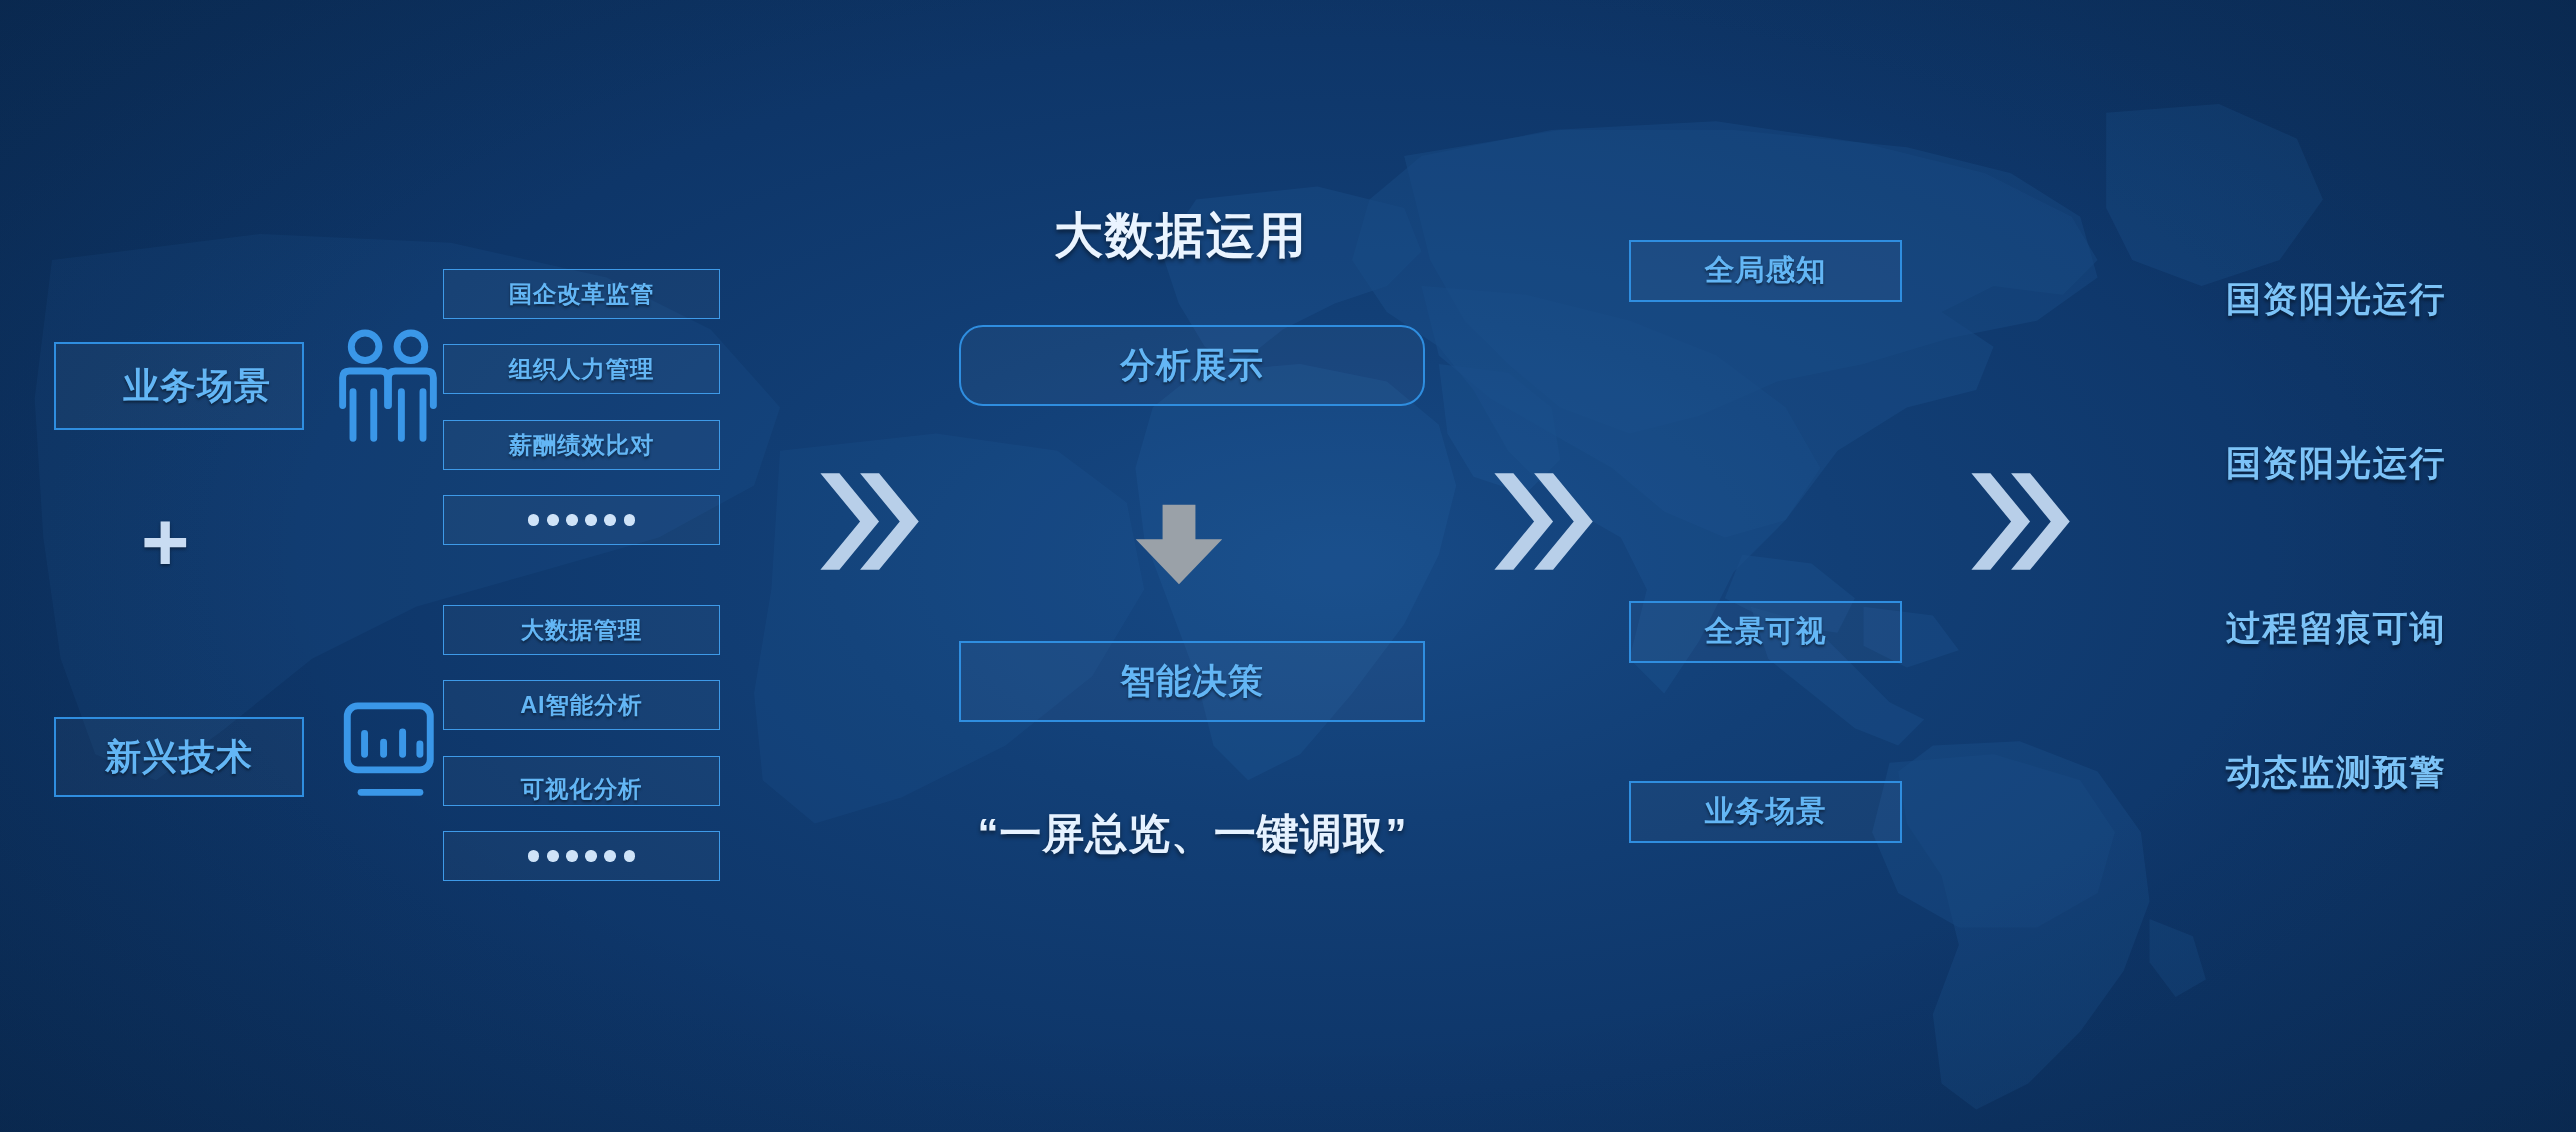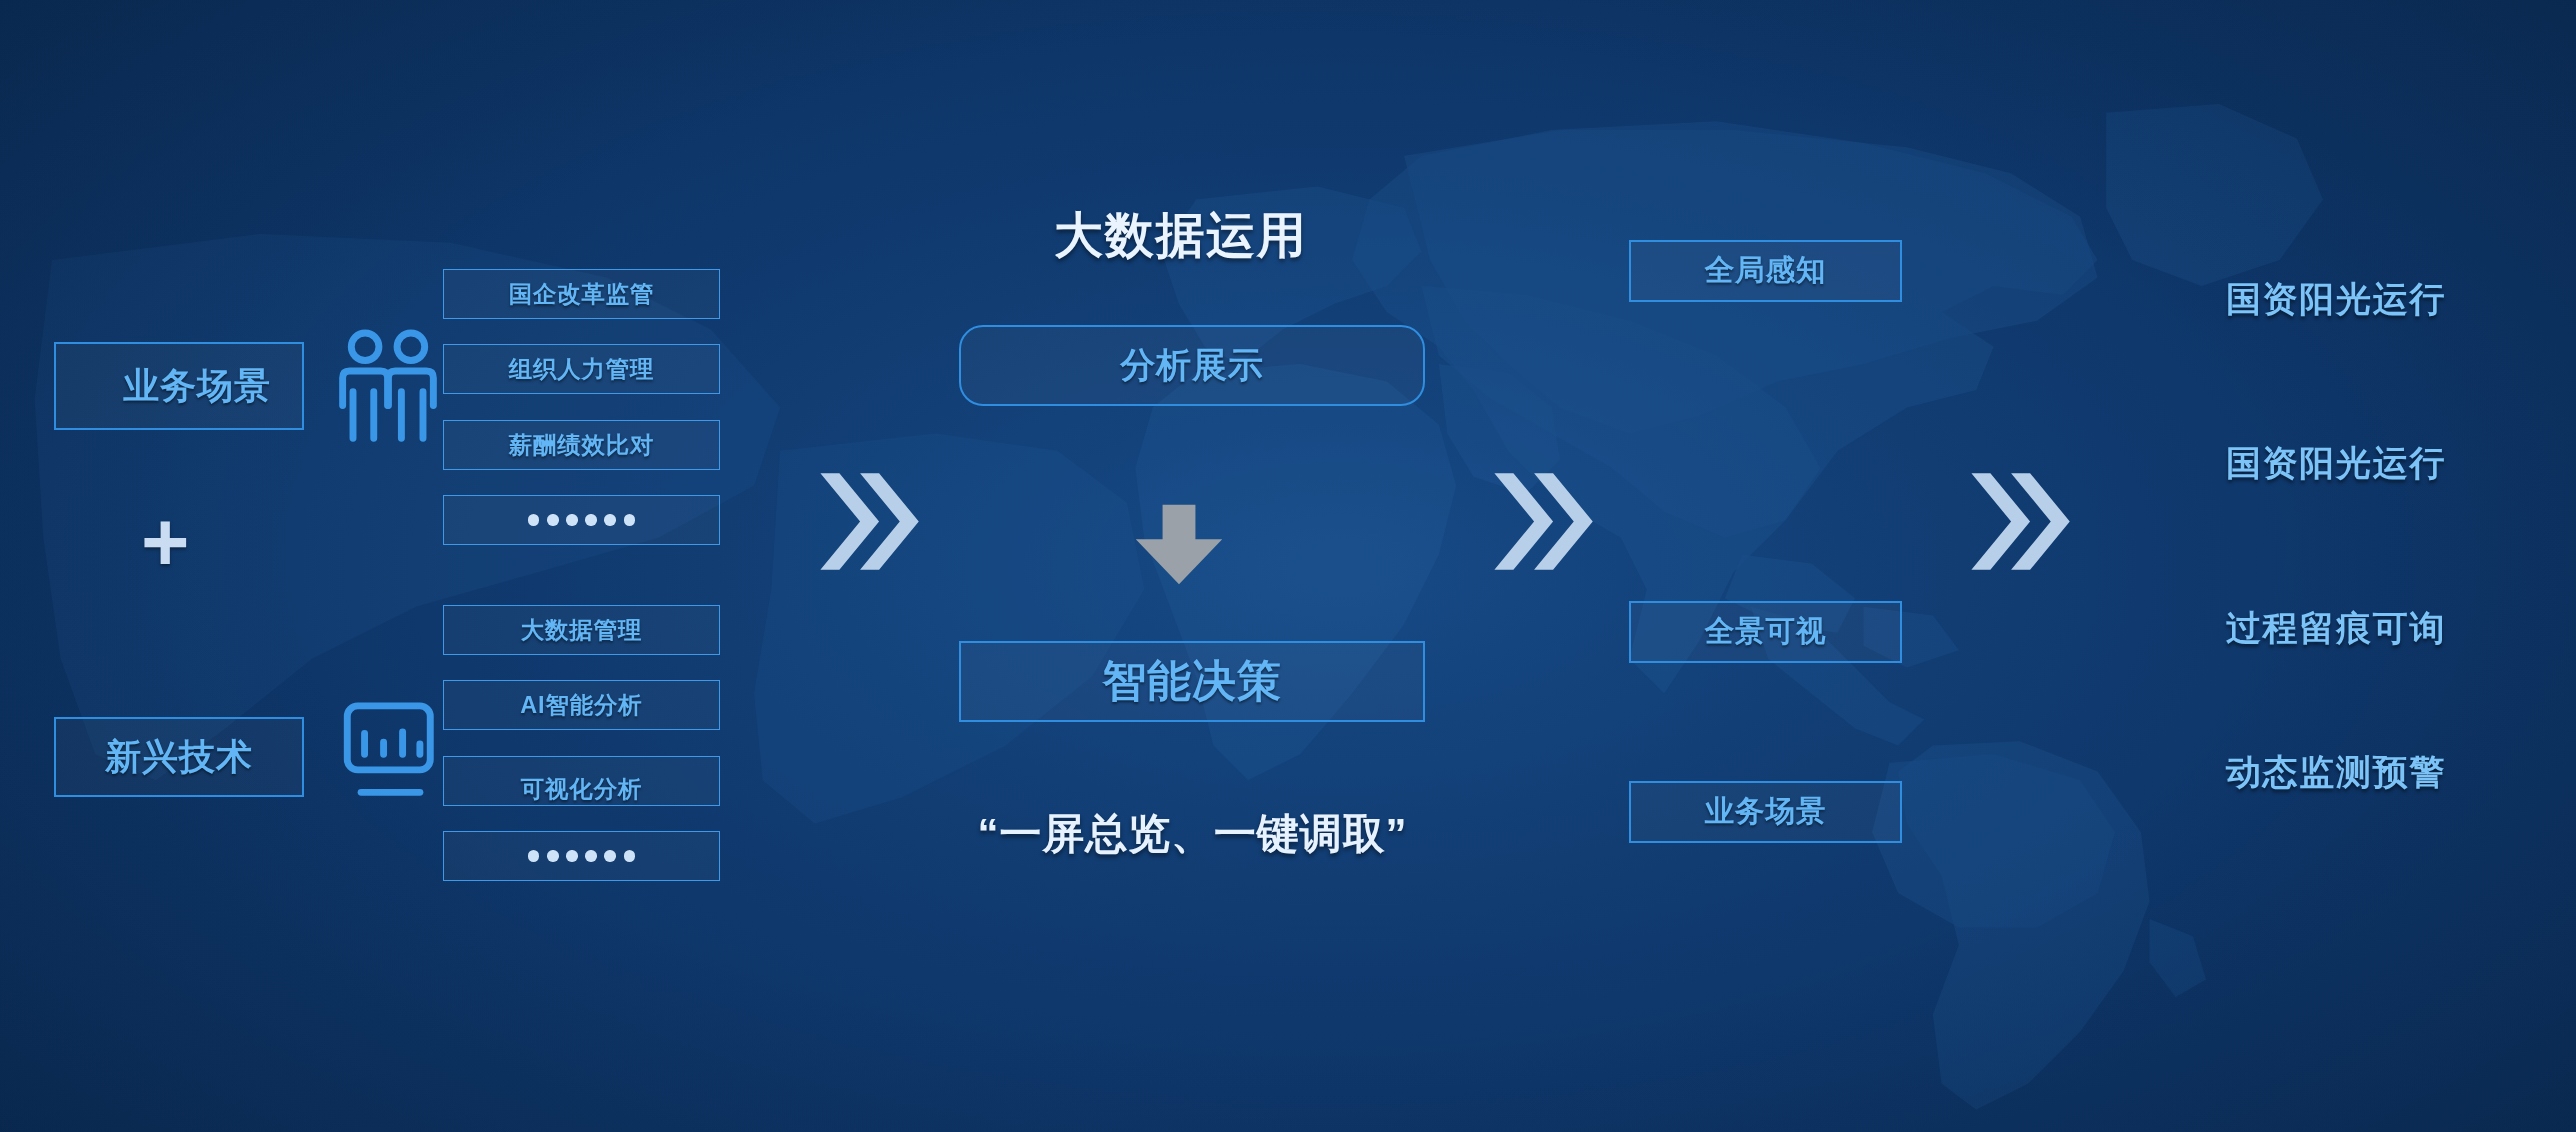--- a/index.html
+++ b/index.html
@@ -218,21 +218,21 @@
   <div class="box big" style="left:959px;top:325px;width:466px;height:81px;font-size:35px;border-radius:24px;">
     <span>分析展示</span>
   </div>
 
   <div class="arrow-down" style="left:1134px;top:503px;width:90px;height:83px;">
     <svg width="90" height="83" viewBox="0 0 104 96" xmlns="http://www.w3.org/2000/svg">
       <path d="M33 2 L71 2 L71 42 L102 42 L52 94 L2 42 L33 42 Z" fill="#9aa1a8"></path>
     </svg>
   </div>
 
-  <div class="box big" style="left:959px;top:641px;width:466px;height:81px;font-size:44px;">
+  <div class="box big" style="left:959px;top:641px;width:466px;height:81px;font-size:35px;">
     <span>智能决策</span>
   </div>
 
   <div class="quote" style="left:942px;top:806px;width:501px;text-align:center;font-size:42px;">
     <span>“一屏总览、一键调取”</span>
   </div>
 
   <div class="chev" style="left:1489px;top:468px;width:104px;height:107px;">
     <svg width="104" height="107" viewBox="0 0 120 124" xmlns="http://www.w3.org/2000/svg">
       <g fill="#b8cfe9">

